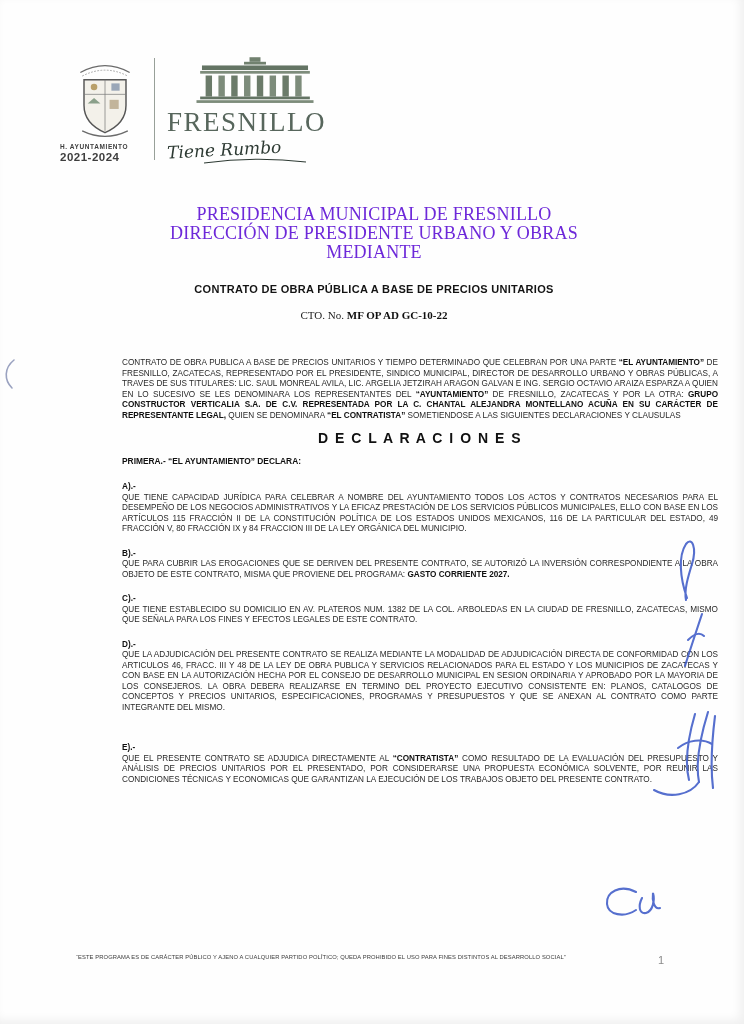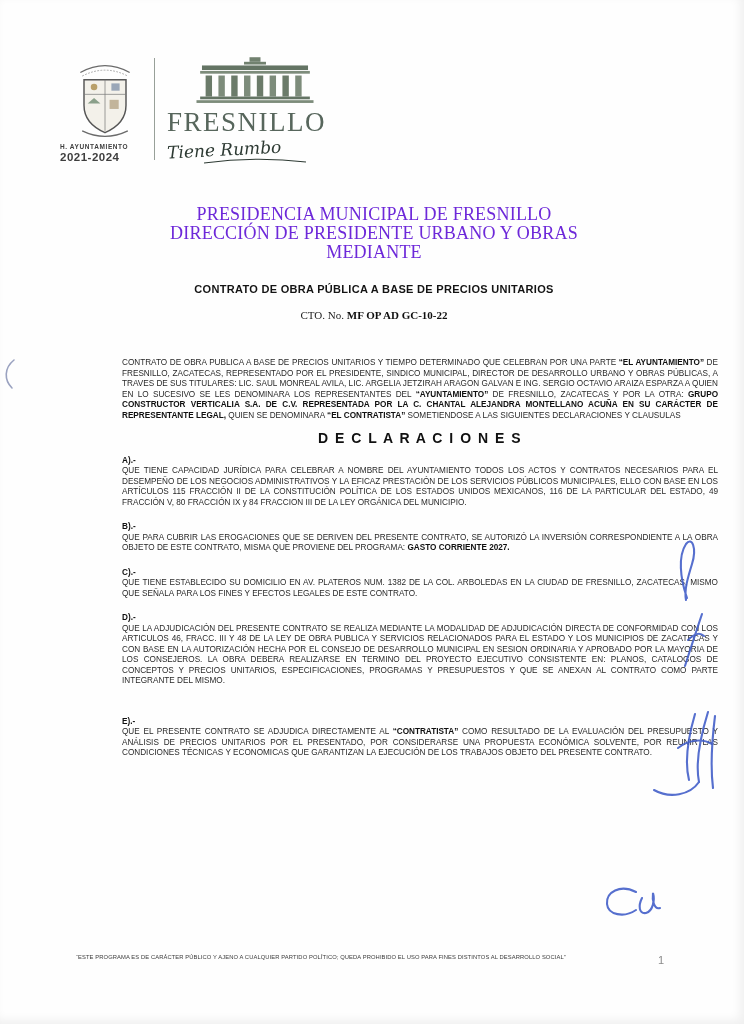--- a/index.html
+++ b/index.html
@@ -119,20 +119,21 @@
 
   <div class="cto-block">
     <div><span>CTO. No. </span><span class="b">MF OP AD GC-10-22</span></div>
   </div>
 
   <div class="content">
     <p class="para"><span>CONTRATO  DE OBRA PUBLICA A BASE DE PRECIOS UNITARIOS Y TIEMPO  DETERMINADO  QUE CELEBRAN  POR  UNA PARTE </span><span class="b">“EL AYUNTAMIENTO”</span><span> DE FRESNILLO, ZACATECAS, REPRESENTADO POR EL PRESIDENTE,  SINDICO MUNICIPAL,  DIRECTOR DE DESARROLLO URBANO Y OBRAS PÚBLICAS,  A TRAVES DE SUS TITULARES: LIC. SAUL MONREAL AVILA,  LIC. ARGELIA JETZIRAH ARAGON GALVAN E ING. SERGIO OCTAVIO ARAIZA ESPARZA A QUIEN EN LO SUCESIVO  SE  LES  DENOMINARA  LOS   REPRESENTANTES  DEL  </span><span class="b">“AYUNTAMIENTO”</span><span> DE FRESNILLO, ZACATECAS Y POR LA OTRA: </span><span class="b">GRUPO CONSTRUCTOR VERTICALIA S.A. DE C.V.  REPRESENTADA POR LA C. CHANTAL ALEJANDRA MONTELLANO ACUÑA EN SU CARÁCTER DE REPRESENTANTE LEGAL,</span><span>  QUIEN  SE  DENOMINARA  </span><span class="b">“EL CONTRATISTA”</span><span>  SOMETIENDOSE  A  LAS   SIGUIENTES DECLARACIONES Y CLAUSULAS</span></p>
 
     <div class="decl-heading">D E C L A R A C I O N E S</div>
 
+    <div class="primera">PRIMERA.- “EL AYUNTAMIENTO” DECLARA:</div>
 
     <div class="section">
       <div class="sec-label">A).-</div>
       <div><span>QUE TIENE CAPACIDAD JURÍDICA PARA CELEBRAR A NOMBRE DEL AYUNTAMIENTO TODOS LOS ACTOS Y CONTRATOS NECESARIOS PARA EL DESEMPEÑO DE LOS NEGOCIOS ADMINISTRATIVOS Y LA EFICAZ PRESTACIÓN DE LOS SERVICIOS PÚBLICOS MUNICIPALES, ELLO CON BASE EN LOS ARTÍCULOS 115 FRACCIÓN II DE LA CONSTITUCIÓN POLÍTICA DE LOS ESTADOS UNIDOS MEXICANOS, 116 DE LA PARTICULAR DEL ESTADO, 49 FRACCIÓN V, 80 FRACCIÓN IX y 84 FRACCION III DE LA LEY ORGÁNICA DEL MUNICIPIO.</span></div>
     </div>
 
     <div class="section">
       <div class="sec-label">B).-</div>
       <div><span>QUE  PARA CUBRIR  LAS EROGACIONES QUE SE  DERIVEN DEL  PRESENTE CONTRATO,   SE  AUTORIZÓ LA INVERSIÓN CORRESPONDIENTE A LA OBRA  OBJETO DE ESTE CONTRATO, MISMA QUE PROVIENE DEL PROGRAMA: </span><span class="b">GASTO CORRIENTE 2027.</span></div>
     </div>

